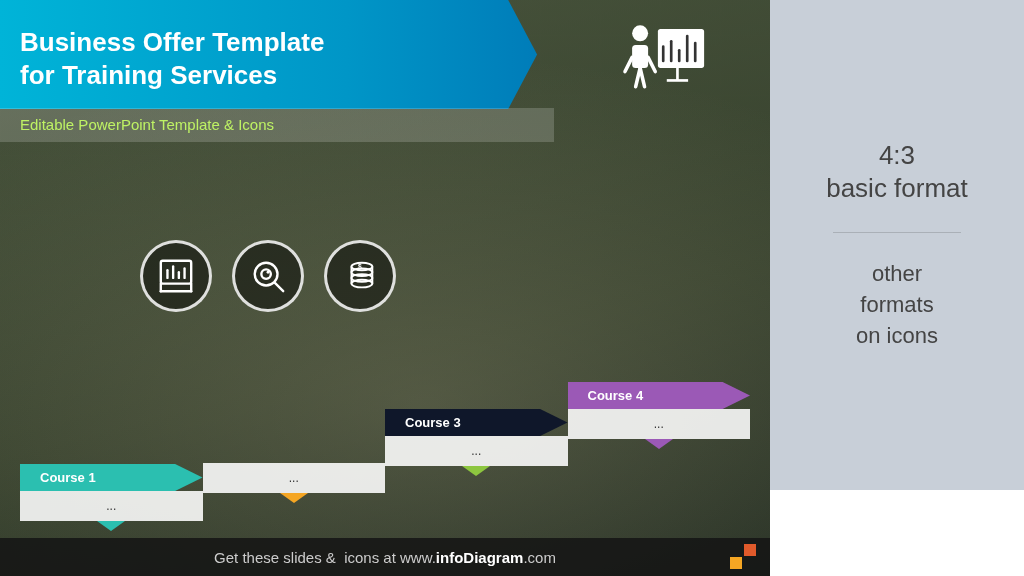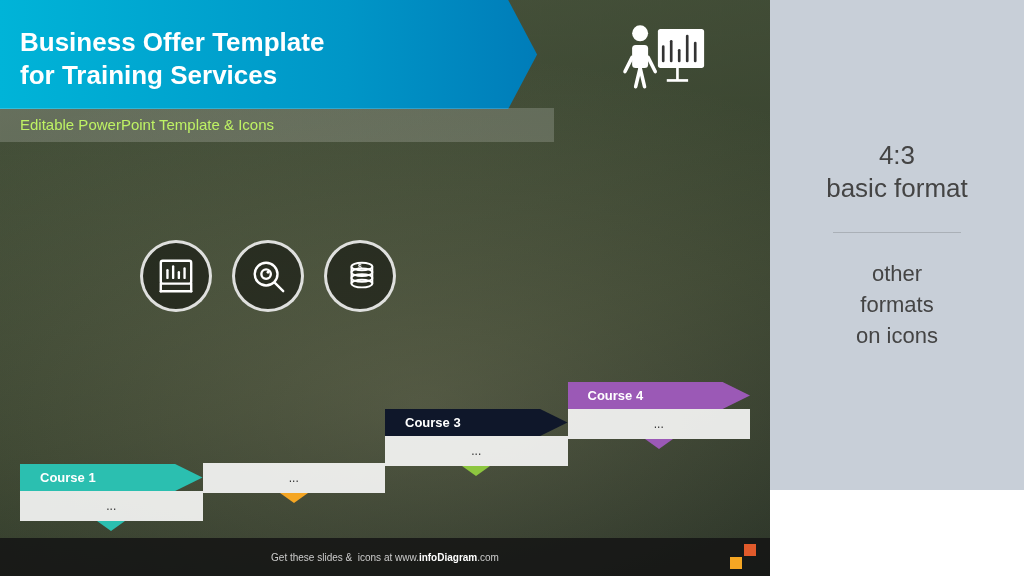--- a/index.html
+++ b/index.html
@@ -195,21 +195,21 @@
       right: 0;
       height: 38px;
       background: rgba(20,20,20,0.85);
       display: flex;
       align-items: center;
       justify-content: center;
       z-index: 20;
     }
 
     .footer-text {
-      font-size: 10px;
+      font-size: 15px;
       color: #ccc;
     }
 
     .footer-text strong {
       color: #fff;
     }
 
     .footer-logo {
       position: absolute;
       right: 14px;

